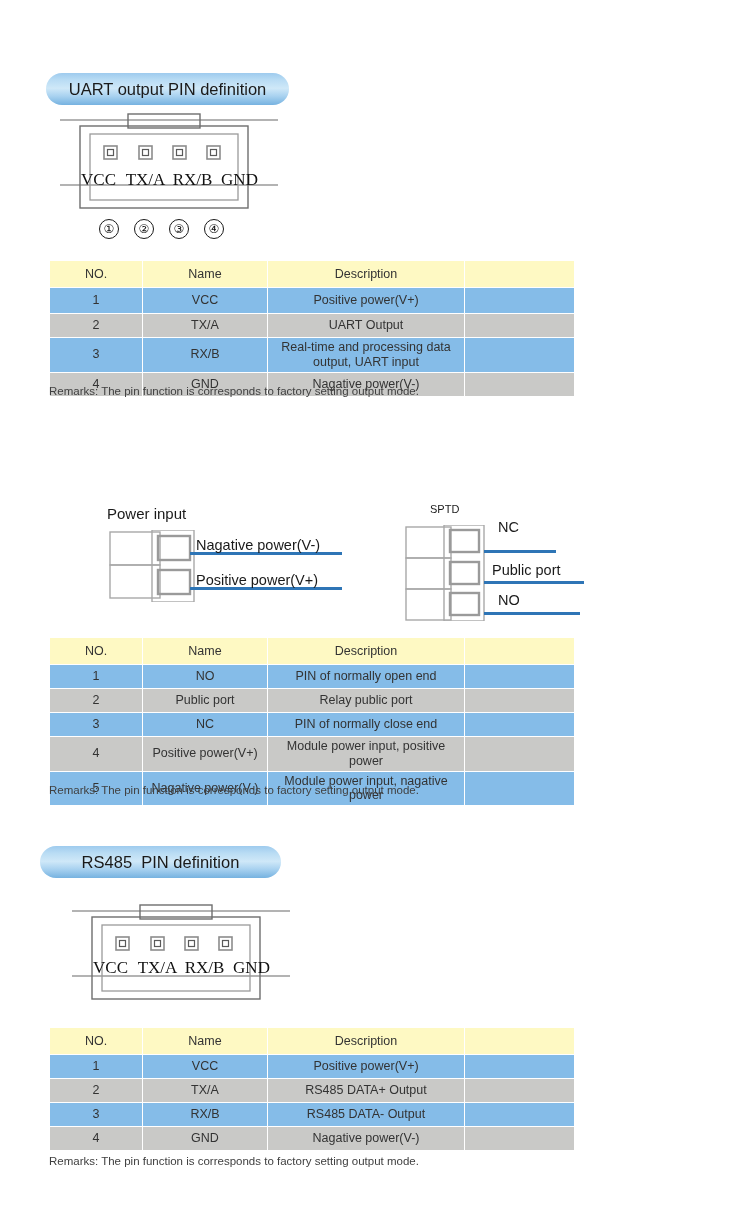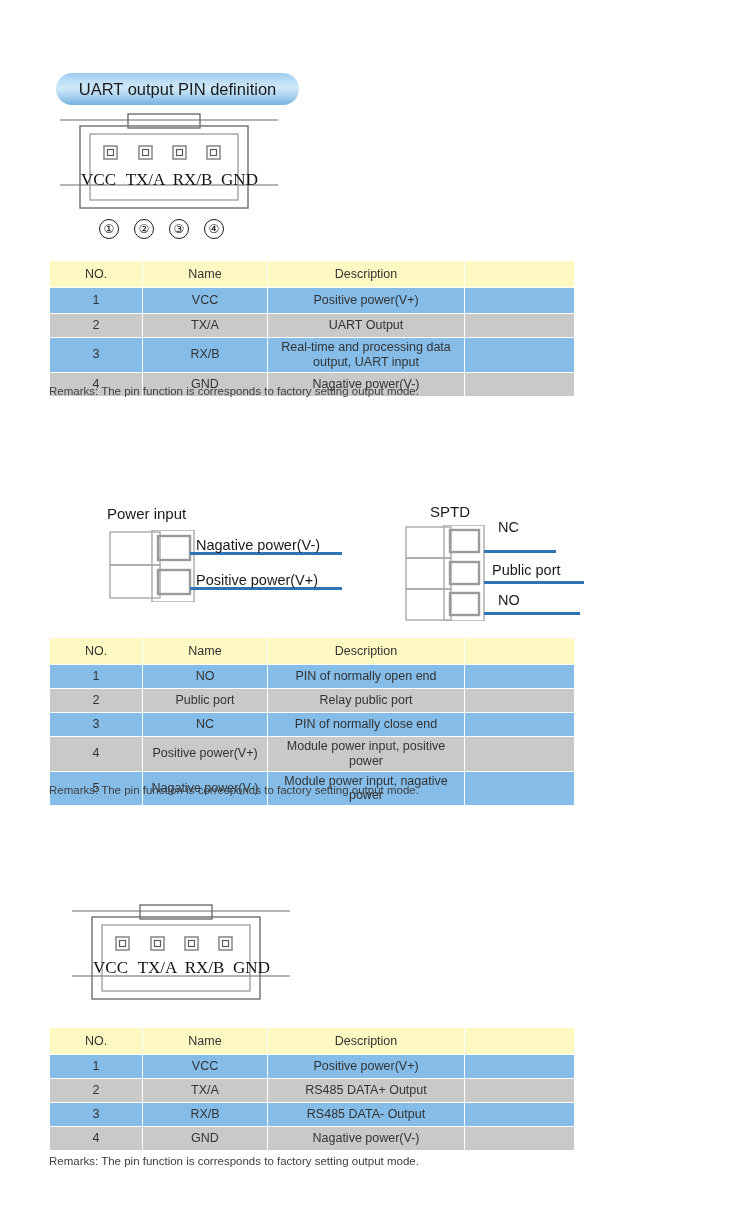--- a/index.html
+++ b/index.html
@@ -91,21 +91,21 @@
   .leader {
     position: absolute; height: 2.5px; background: #2e75b6;
   }
 </style>
 </head>
 <body>
 
 <div class="page">
 
 
-  <div class="pill" style="left:56px; top:73px; width:243px;">
+  <div class="pill" style="left:46px; top:73px; width:243px;">
     <span>UART output PIN definition</span>
   </div>
 
   <svg class="connector" style="left:60px; top:112px;" width="218" height="100">
 
     <line x1="0" y1="8" x2="218" y2="8" stroke="#9a9a9a" stroke-width="1.4"></line>
     <line x1="0" y1="73" x2="218" y2="73" stroke="#9a9a9a" stroke-width="1.4"></line>
 
     <rect x="68" y="2" width="72" height="14" fill="none" stroke="#6e6e6e" stroke-width="1.4"></rect>
 
@@ -188,21 +188,21 @@
     <rect x="50" y="6" width="32" height="24" fill="none" stroke="#9a9a9a" stroke-width="2.4"></rect>
     <rect x="50" y="40" width="32" height="24" fill="none" stroke="#9a9a9a" stroke-width="2.4"></rect>
   </svg>
 
   <div class="leader" style="left:190px; top:552px; width:152px;"></div>
   <div class="lbl" style="left:196px; top:537px;">Nagative power(V-)</div>
 
   <div class="leader" style="left:190px; top:587px; width:152px;"></div>
   <div class="lbl" style="left:196px; top:572px;">Positive power(V+)</div>
 
-  <div class="lbl" style="left:430px; top:503px; font-size:15px;">SPTD</div>
+  <div class="lbl" style="left:430px; top:503px; font-size:11px;">SPTD</div>
 
   <svg class="connector" style="left:404px; top:525px;" width="90" height="96">
     <rect x="2" y="2" width="45" height="31" fill="none" stroke="#a8a8a8" stroke-width="1.4"></rect>
     <rect x="2" y="33" width="45" height="31" fill="none" stroke="#a8a8a8" stroke-width="1.4"></rect>
     <rect x="2" y="64" width="45" height="31" fill="none" stroke="#a8a8a8" stroke-width="1.4"></rect>
     <rect x="40" y="0" width="40" height="96" fill="none" stroke="#a8a8a8" stroke-width="1.4"></rect>
     <rect x="46" y="5" width="29" height="22" fill="none" stroke="#9a9a9a" stroke-width="2.4"></rect>
     <rect x="46" y="37" width="29" height="22" fill="none" stroke="#9a9a9a" stroke-width="2.4"></rect>
     <rect x="46" y="68" width="29" height="22" fill="none" stroke="#9a9a9a" stroke-width="2.4"></rect>
   </svg>
@@ -252,20 +252,23 @@
         <td class="c0">5</td>
         <td class="c1">Nagative power(V-)</td>
         <td class="c2">Module power input, nagative power</td>
         <td class="c3"></td>
       </tr>
     </tbody>
   </table>
 
   <div class="remarks" style="left:49px; top:784px;">Remarks: The pin function is corresponds to factory setting output mode.</div>
 
+  <div class="pill" style="left:40px; top:846px; width:241px;">
+    <span>RS485  PIN definition</span>
+  </div>
 
   <svg class="connector" style="left:72px; top:903px;" width="218" height="100">
     <line x1="0" y1="8" x2="218" y2="8" stroke="#9a9a9a" stroke-width="1.4"></line>
     <line x1="0" y1="73" x2="218" y2="73" stroke="#9a9a9a" stroke-width="1.4"></line>
     <rect x="68" y="2" width="72" height="14" fill="none" stroke="#6e6e6e" stroke-width="1.4"></rect>
     <rect x="20" y="14" width="168" height="82" fill="none" stroke="#6e6e6e" stroke-width="1.4"></rect>
     <rect x="30" y="22" width="148" height="66" fill="none" stroke="#9a9a9a" stroke-width="1.3"></rect>
     <g>
       <rect x="44" y="34" width="13" height="13" fill="none" stroke="#8c8c8c" stroke-width="1.6"></rect>
       <rect x="47.5" y="37.5" width="6" height="6" fill="none" stroke="#5a5a5a" stroke-width="1.2"></rect>

